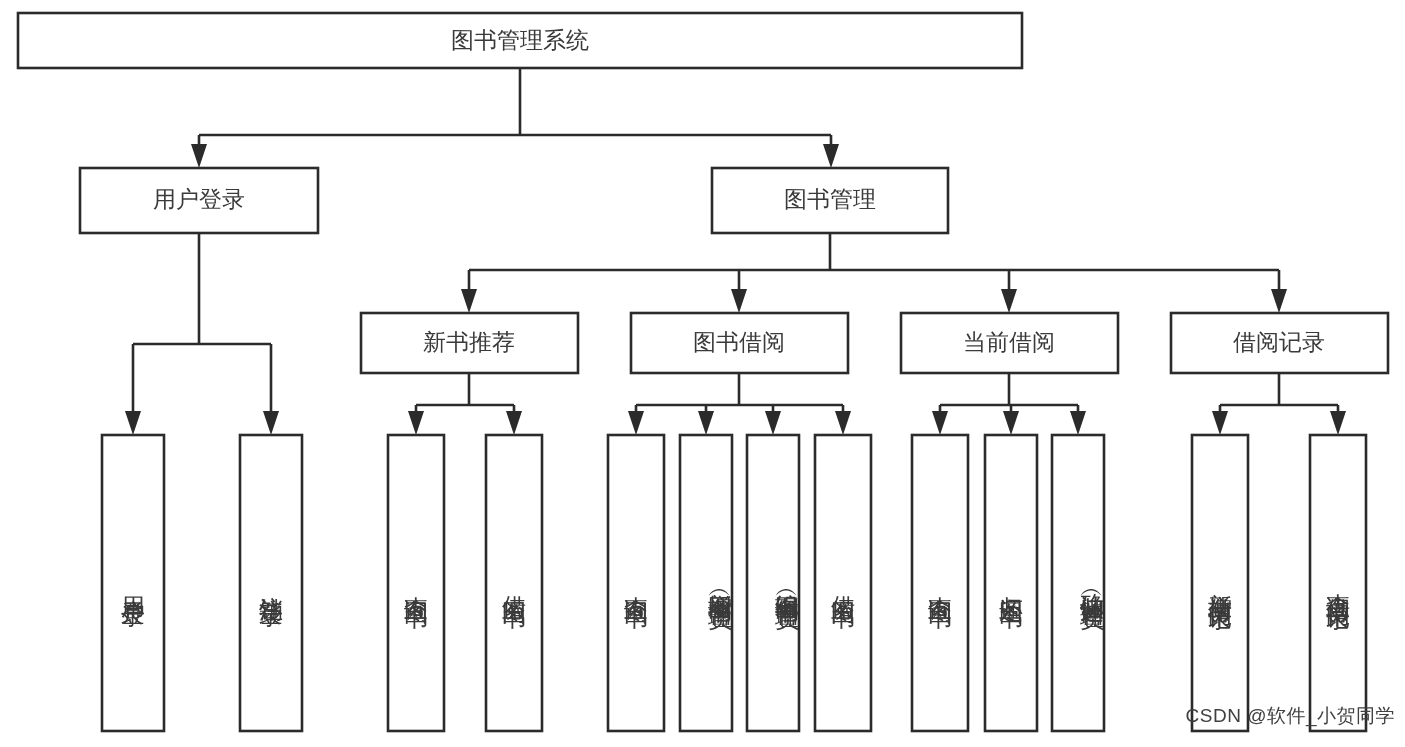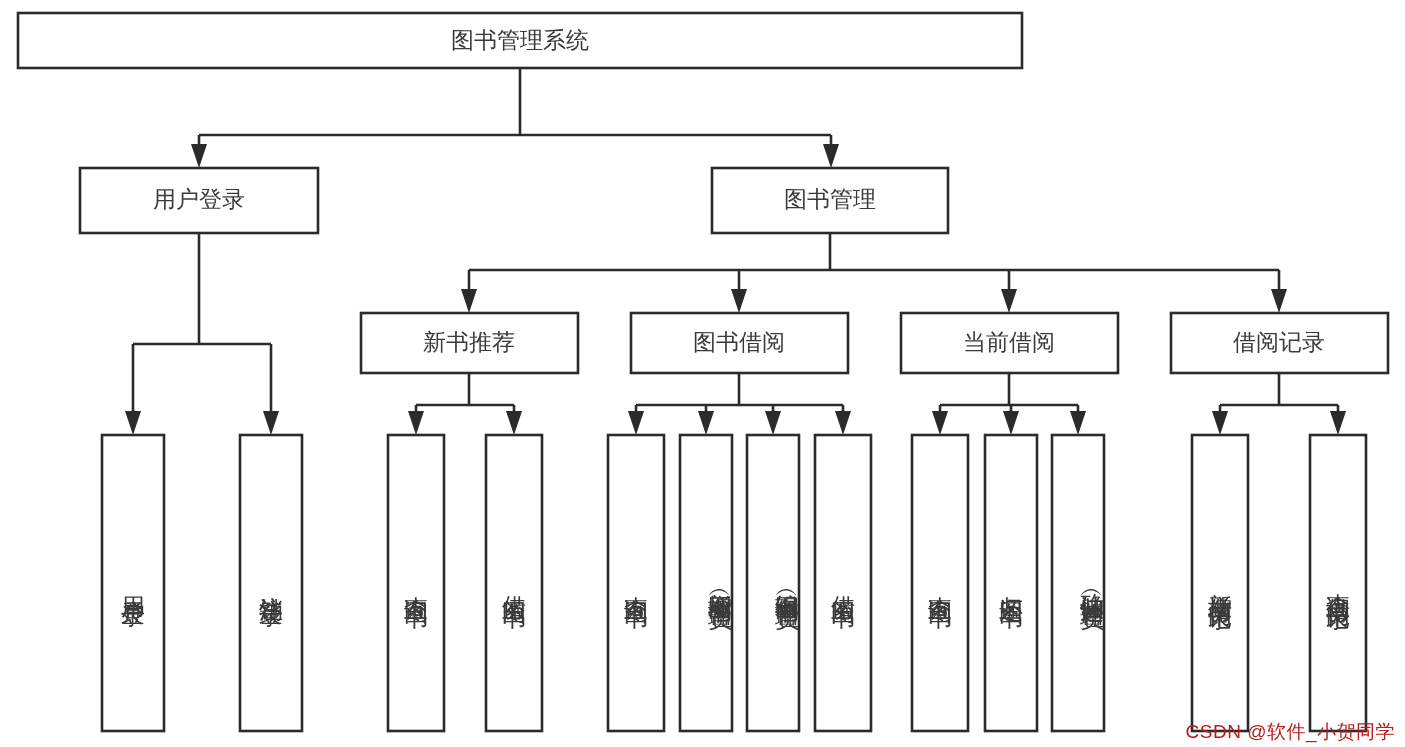--- a/index.html
+++ b/index.html
@@ -61,24 +61,24 @@
     font-size: 24px;
     color: #3a3a3a;
     line-height: 1;
     text-align: center;
     white-space: nowrap;
     pointer-events: none;
   }
   #watermark {
     position: absolute;
     right: 10px;
-    bottom: 2px;
+    bottom: 18px;
     font-family: "Liberation Sans", "DejaVu Sans", sans-serif;
     font-size: 19px;
-    color: #b91c1c;
+    color: #404040;
     letter-spacing: 0.5px;
     white-space: nowrap;
   }
 </style>
 </head>
 <body>
 
 <div id="diagram-root">
 
   <svg id="flowchart" viewBox="0 0 1405 747" xmlns="http://www.w3.org/2000/svg">

